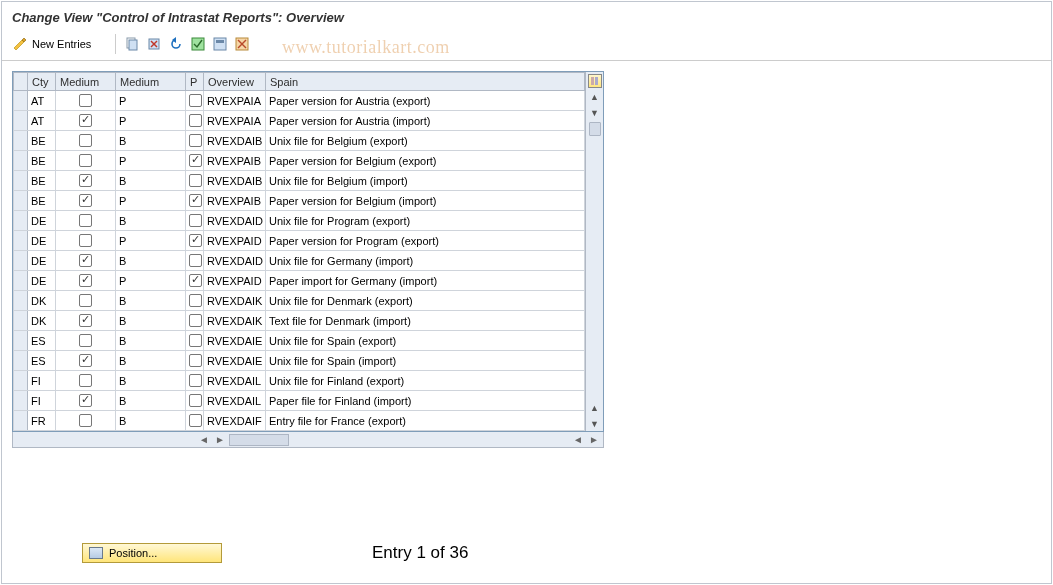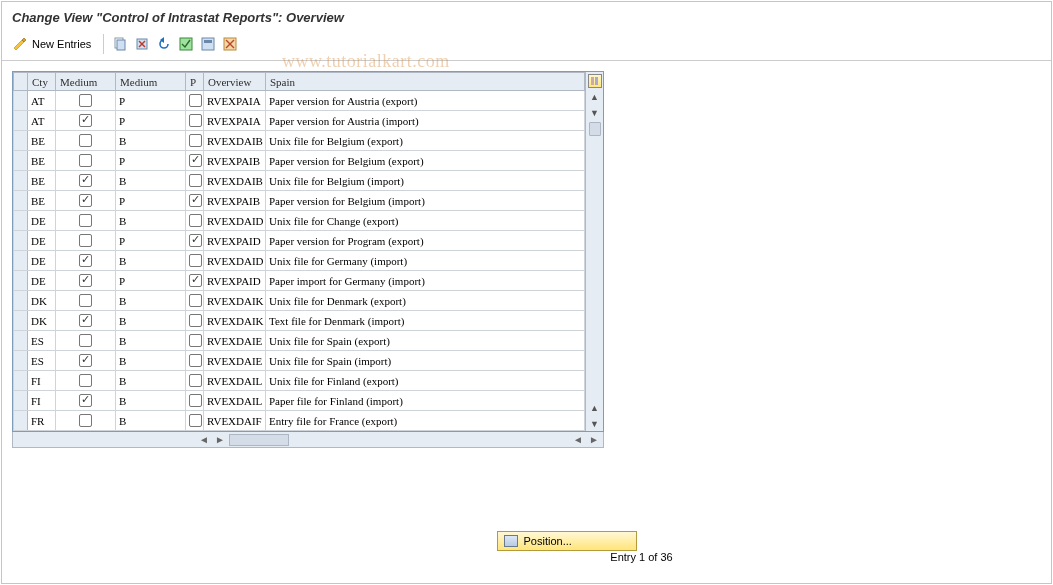--- a/index.html
+++ b/index.html
@@ -30,33 +30,33 @@
     .toolbar .tb-btn {
       width: 20px;
       height: 20px;
       display: inline-flex;
       align-items: center;
       justify-content: center;
       cursor: pointer;
     }
     .btn-new-entries {
       border-right: 1px solid #ccc;
-      padding-right: 12px;
+      padding-right: 24px;
       margin-right: 4px;
       height: 20px;
       display: inline-flex;
       align-items: center;
       gap: 4px;
       cursor: pointer;
       font-size: 11px;
     }
     .watermark {
       position: absolute;
       left: 280px;
-      top: 20px;
+      top: 6px;
       font-size: 18px;
       color: rgba(210, 120, 30, 0.35);
       font-family: Georgia, serif;
       letter-spacing: 0.5px;
     }
     .content-area {
       padding: 10px;
       position: relative;
     }
     .grid-container {
@@ -87,21 +87,20 @@
       background: linear-gradient(#fff7cc, #ffe680);
       display:flex;align-items:center;justify-content:center;
     }
     .side-arrow{ font-size:9px;color:#555;width:14px;height:14px;display:flex;align-items:center;justify-content:center;cursor:pointer;}
     .side-spacer{flex:1;}
     .side-scroll-thumb{width:12px;height:14px;background:#d4dce8;border:1px solid #adb6c4;border-radius:1px;}
     table.grid {
       border-collapse: collapse;
       width: 100%;
       table-layout: fixed;
-      font-family: Liberation Serif, serif;
     }
     table.grid th {
       background: #e6ecf4;
       border: 1px solid #b0b8c4;
       font-weight: normal;
       text-align: left;
       padding: 2px 4px;
       font-size: 11px;
       height: 18px;
       color: #2e2e2e;
@@ -165,41 +164,40 @@
     .hscroll .thumb{width:60px;height:12px;background:#d4dce8;border:1px solid #adb6c4;cursor:pointer;}
     .hscroll .flex{flex:1;}
     .footer {
       position: absolute;
       left: 0;
       bottom: 20px;
       width: 100%;
       display: flex;
       align-items: center;
       padding-left: 80px;
-      flex-direction: column;
     }
     .btn-position {
       display: inline-flex;
       align-items: center;
       gap: 6px;
       background: linear-gradient(#fff8d6, #ffe57a);
       border: 1px solid #b39a3a;
       padding: 3px 28px 3px 6px;
       font-size: 11px;
       cursor: pointer;
       min-width: 140px;
     }
     .btn-position .ic {
       width:14px;height:12px;
       border:1px solid #6a7a8c;
       background:linear-gradient(#dce8f6,#b7cbe3);
     }
     .entry-status {
       margin-left: 150px;
-      font-size: 11px;
+      font-size: 17px;
     }
     .outer-frame{border:1px solid #c0c6cf;width:1051px;height:583px;margin:1px;position:relative;}
     .toolbar svg{display:block;}
   </style>
 </head>
 <body>
 <div class="outer-frame">
 
 <div class="title-bar">Change View "Control of Intrastat Reports": Overview</div>
 
@@ -333,21 +331,21 @@
                 <td>RVEXPAIB</td>
                 <td>Paper version for Belgium (import)</td>
               </tr>
               <tr>
                 <td class="row-handle"></td>
                 <td>DE</td>
                 <td class="cell-center"><span class="chk"></span></td>
                 <td>B</td>
                 <td class="cell-center"><span class="chk"></span></td>
                 <td>RVEXDAID</td>
-                <td>Unix file for Change (export)</td>
+                <td>Unix file for Program (export)</td>
               </tr>
               <tr>
                 <td class="row-handle"></td>
                 <td>DE</td>
                 <td class="cell-center"><span class="chk"></span></td>
                 <td>P</td>
                 <td class="cell-center"><span class="chk checked"></span></td>
                 <td>RVEXPAID</td>
                 <td>Paper version for Program (export)</td>
               </tr>

